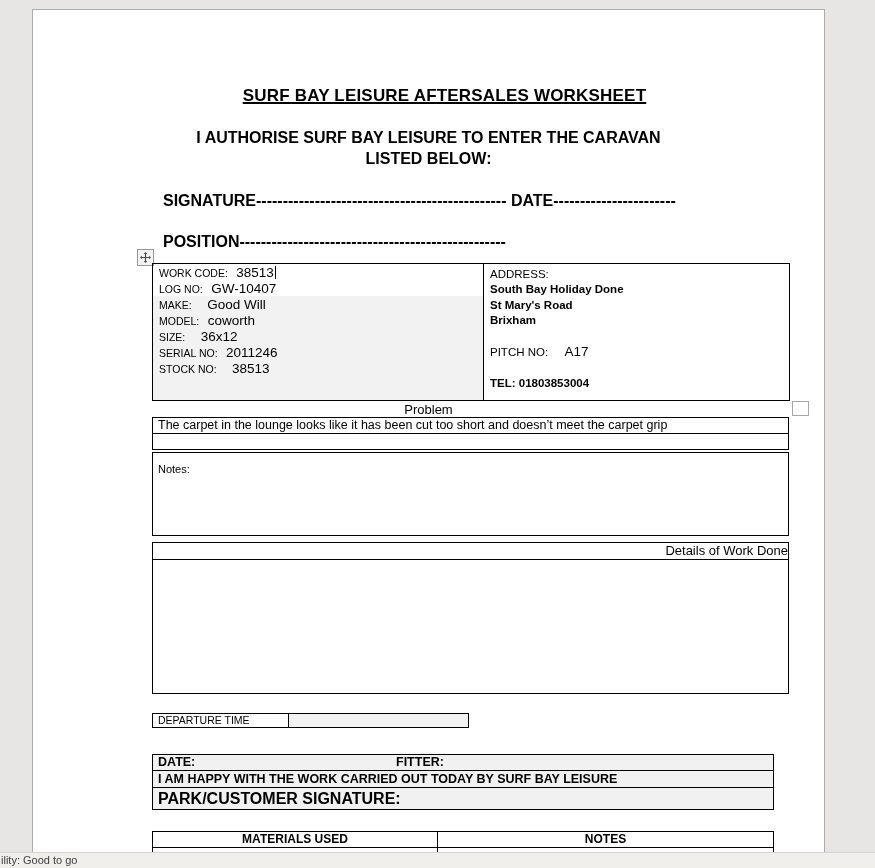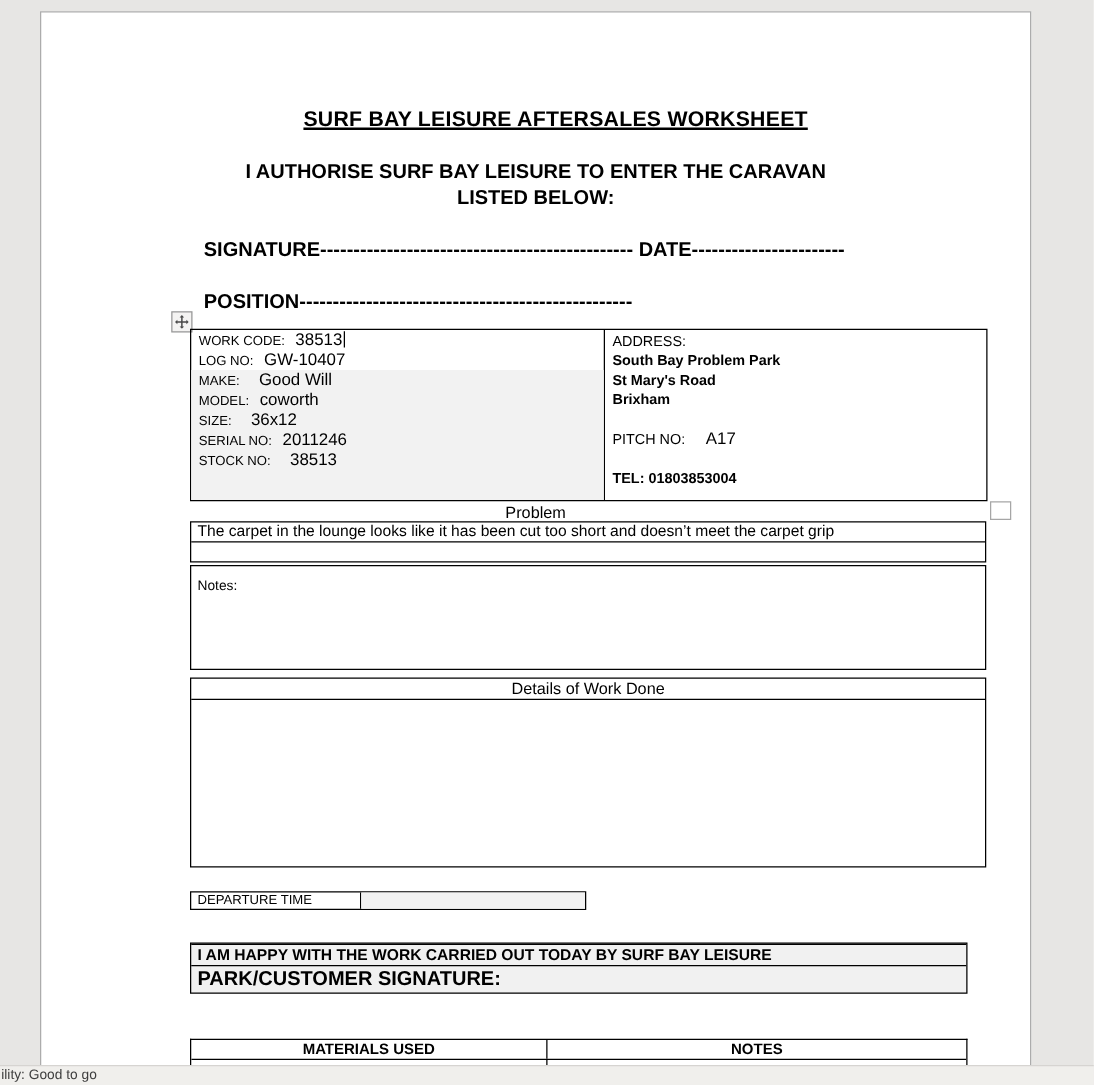--- a/index.html
+++ b/index.html
@@ -50,21 +50,21 @@
 
   .problem-table { position:absolute; left:119px; top:407px; width:635px; border:1.5px solid #000; }
   .problem-row1 { height:15px; line-height:15px; padding-left:5px; font-size:12.5px; white-space:nowrap; }
   .problem-row2 { height:15px; border-top:1.5px solid #000; }
 
   .notes-box { position:absolute; left:119px; top:442px; width:625px; height:62px;
                border:1.5px solid #000; padding:10px 5px; font-size:11px; }
 
   .details-table { position:absolute; left:119px; top:532px; width:635px; height:150px; border:1.5px solid #000; }
   .details-header { height:16px; line-height:16px; border-bottom:1.5px solid #000;
-                    text-align:center; font-size:13px; }
+                    text-align:right; font-size:13px; }
 
   .times-table { position:absolute; left:119px; top:703px; width:315px; border:1.5px solid #000; }
   .times-row { display:flex; height:13px; line-height:13px; }
   .times-row + .times-row { border-top:1px solid #000; }
   .times-label { width:130px; border-right:1px solid #000; padding-left:5px; font-size:10.5px; }
   .times-value { flex:1; background:#f2f2f2; }
 
   .date-table { position:absolute; left:119px; top:744px; width:620px; border:1.5px solid #000; background:#f1f1f1; }
   .date-row1 { position:relative; height:15px; line-height:15px; padding-left:5px;
                font-size:12.5px; font-weight:700; }
@@ -137,21 +137,21 @@
             <span class="info-value">2011246</span>
           </div>
           <div class="info-row gap-md">
             <span class="info-label">STOCK NO:</span>
             <span class="info-value">38513</span>
           </div>
         </div>
       </div>
       <div class="info-right">
         <div class="addr-label">ADDRESS:</div>
-        <div class="addr-line">South Bay Problem Park</div>
+        <div class="addr-line">South Bay Holiday Done</div>
         <div class="addr-line">St Mary's Road</div>
         <div class="addr-line">Brixham</div>
         <div class="spacer-a"></div>
         <div class="pitch-row">
           <span class="pitch-label">PITCH NO:</span>
           <span class="pitch-value">A17</span>
         </div>
         <div class="spacer-b"></div>
         <div class="tel-line">TEL: 01803853004</div>
       </div>
@@ -175,20 +175,24 @@
     </div>
 
     <div class="times-table">
       <div class="times-row">
         <div class="times-label">DEPARTURE TIME</div>
         <div class="times-value"></div>
       </div>
     </div>
 
     <div class="date-table">
+      <div class="date-row1">
+        <span>DATE:</span>
+        <span class="fitter-label">FITTER:</span>
+      </div>
       <div class="date-row2">I AM HAPPY WITH THE WORK CARRIED OUT TODAY BY SURF BAY LEISURE</div>
       <div class="date-row3">PARK/CUSTOMER SIGNATURE:</div>
     </div>
 
     <div class="materials-table">
       <div class="materials-header">
         <div class="materials-col1">MATERIALS USED</div>
         <div class="materials-col2">NOTES</div>
       </div>
       <div class="materials-sliver">

